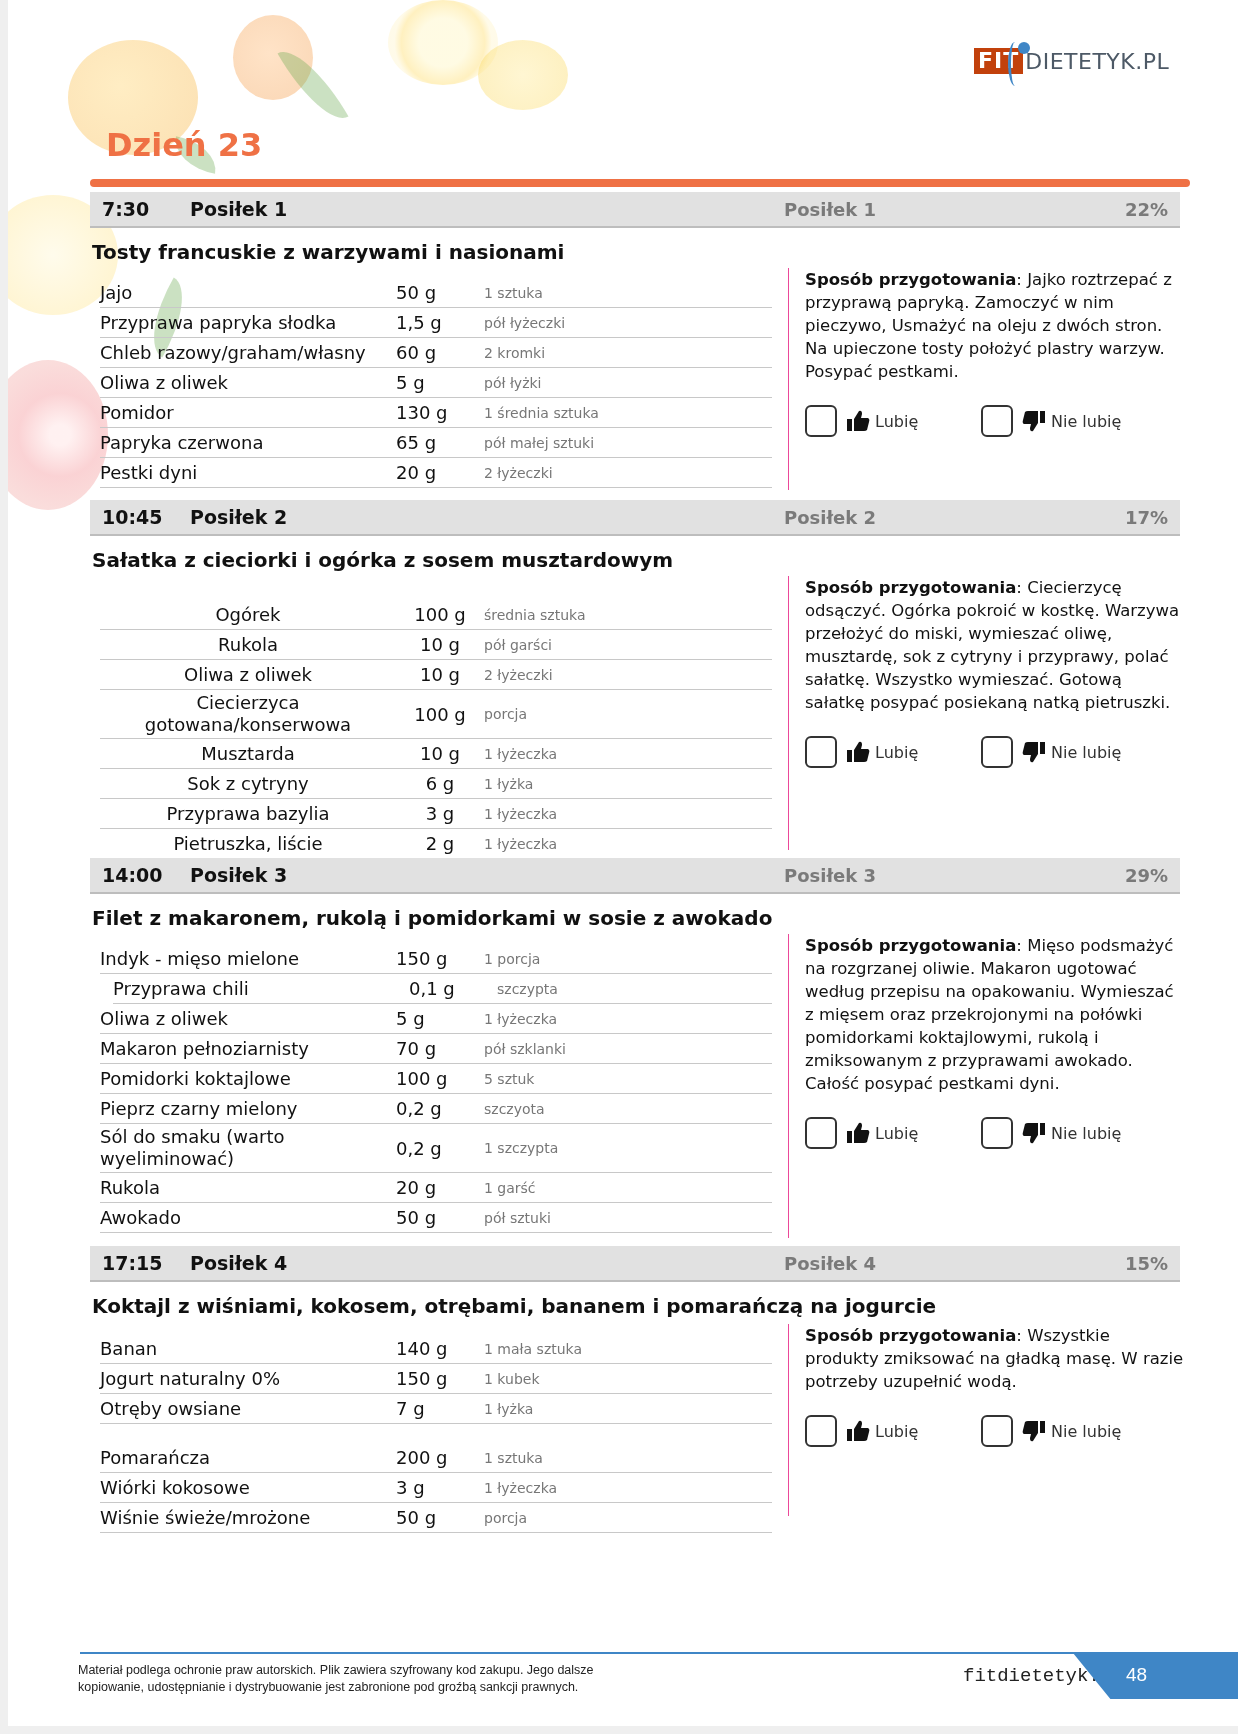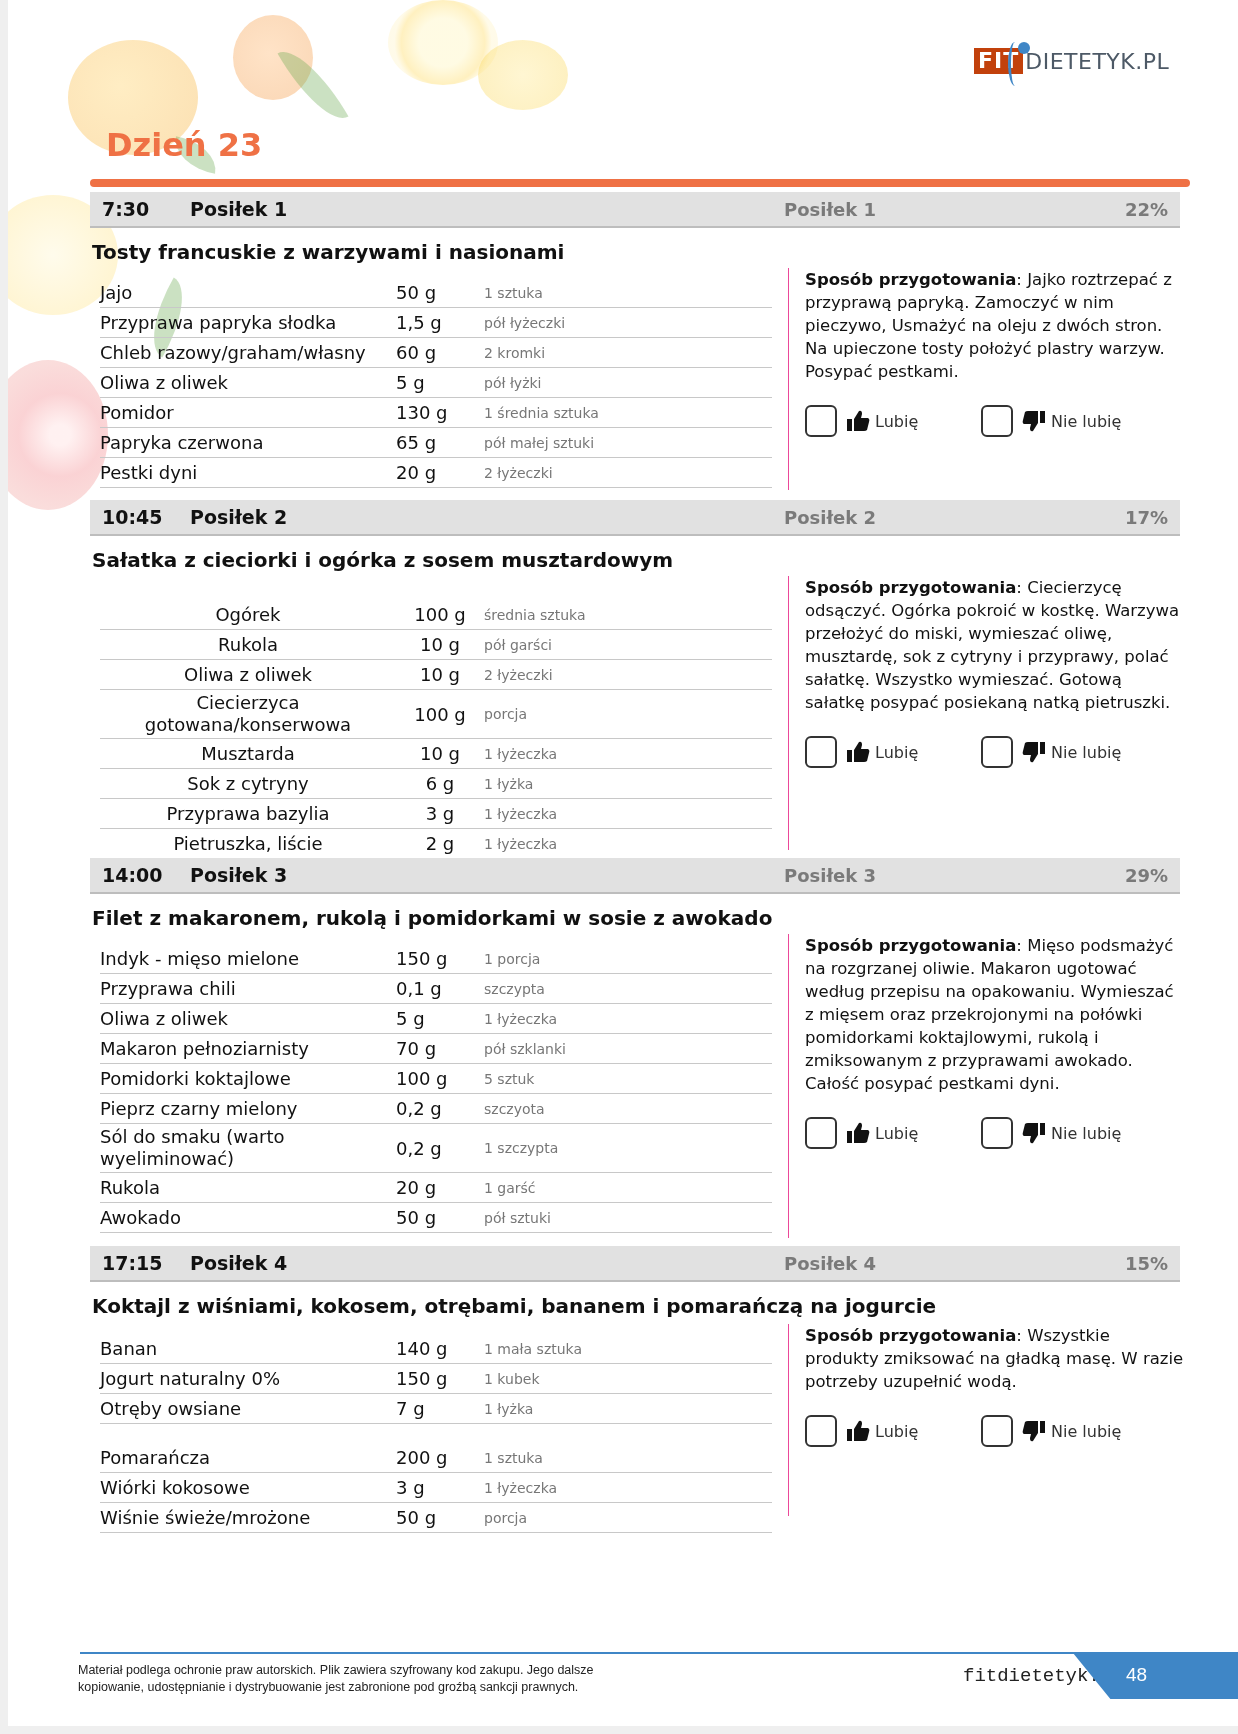--- a/index.html
+++ b/index.html
@@ -225,21 +225,21 @@
       <span class="meal-name-right">Posiłek 3</span>
       <span class="meal-pct">29%</span>
       </div>
       <div class="recipe-title" style="top: 906px;">Filet z makaronem, rukolą i pomidorkami w sosie z awokado</div>
       <div class="ing-table" style="top: 944px;">
         <div class="ing-row" style="min-height: 30px;">
         <span class="ing-name">Indyk - mięso mielone</span>
         <span class="ing-amt">150 g</span>
         <span class="ing-meas">1 porcja</span>
         </div>
-        <div class="ing-row" style="min-height: 30px;">
+        <div class="ing-row" style="min-height: 30px; margin-left: 13px;">
         <span class="ing-name">Przyprawa chili</span>
         <span class="ing-amt">0,1 g</span>
         <span class="ing-meas">szczypta</span>
         </div>
         <div class="ing-row" style="min-height: 30px;">
         <span class="ing-name">Oliwa z oliwek</span>
         <span class="ing-amt">5 g</span>
         <span class="ing-meas">1 łyżeczka</span>
         </div>
         <div class="ing-row" style="min-height: 30px;">

